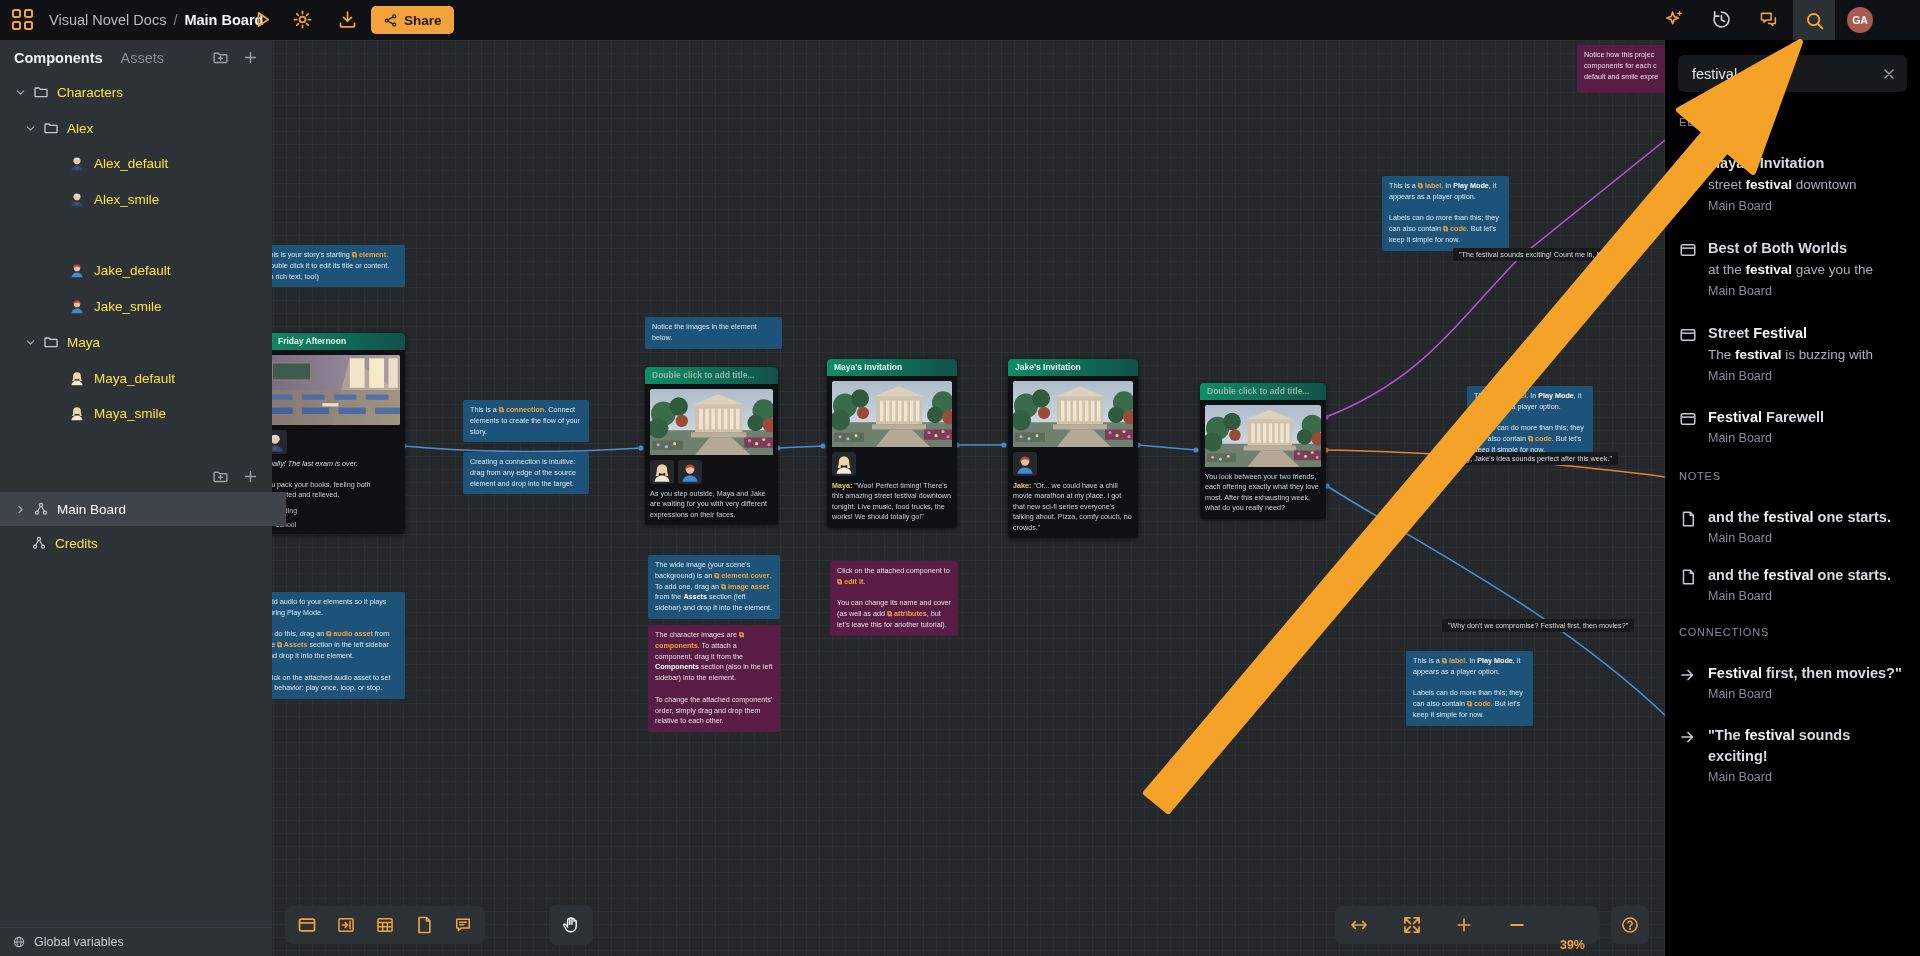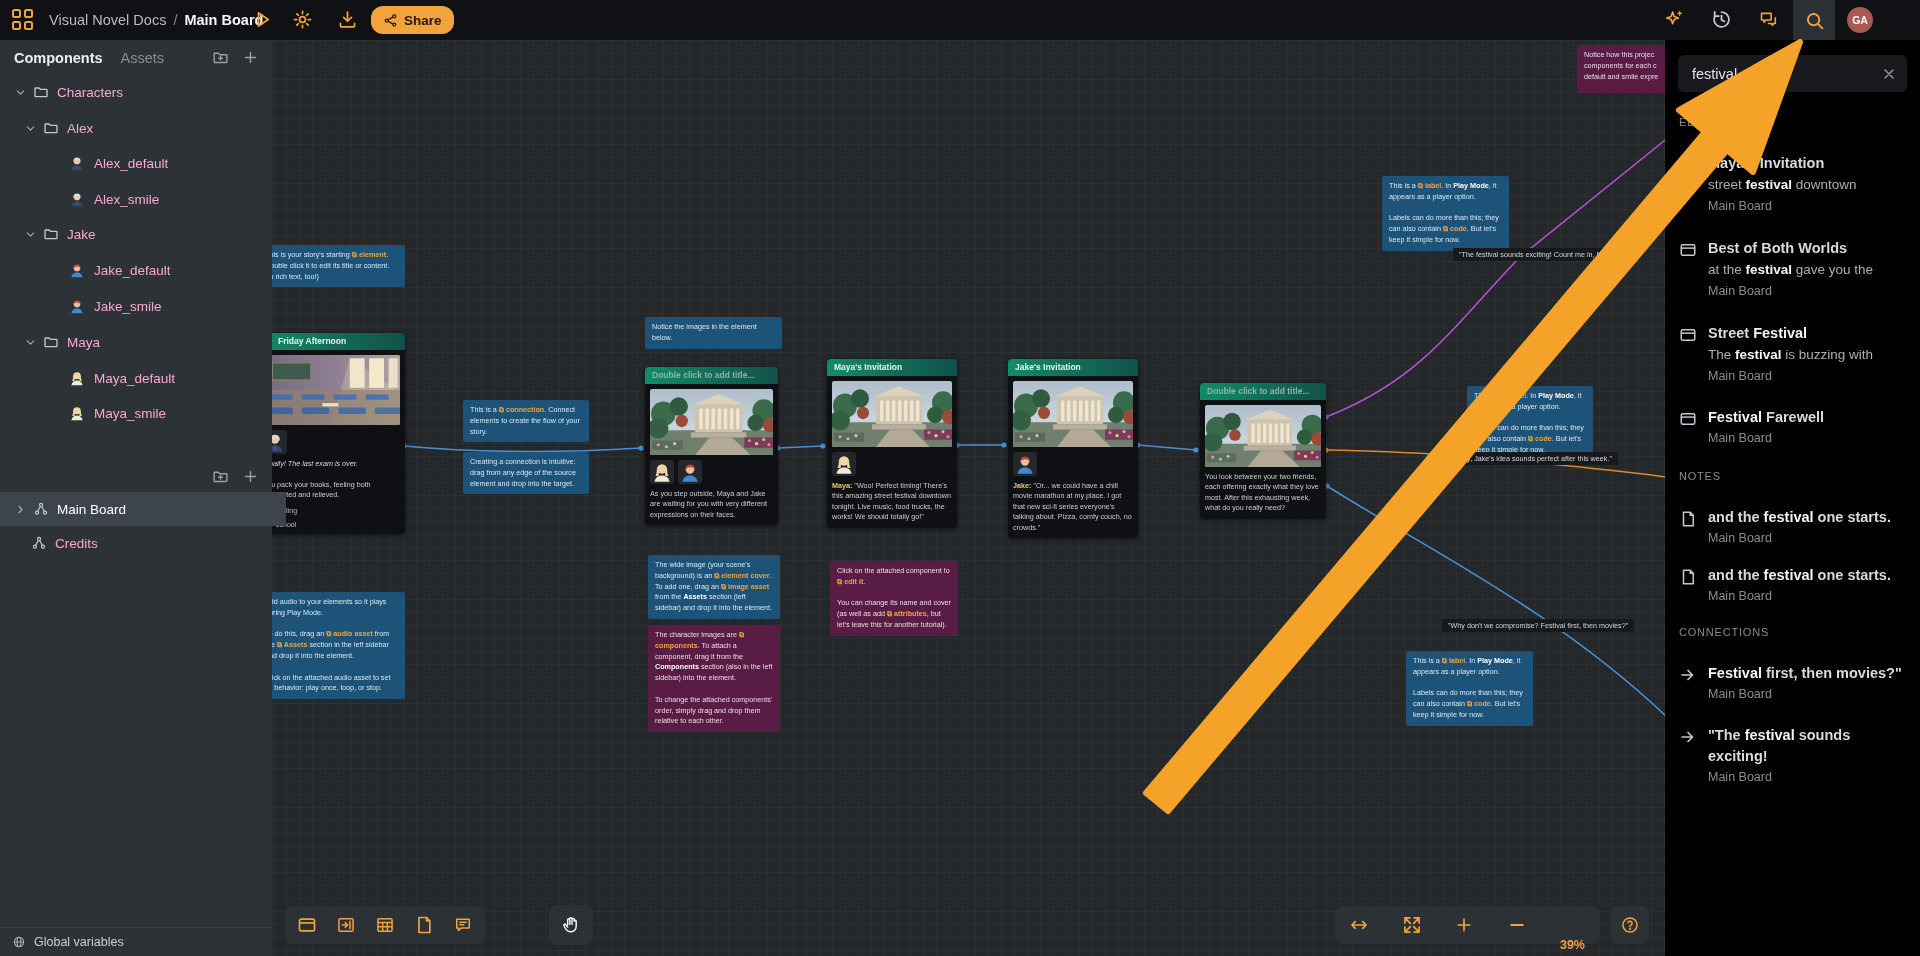--- a/index.html
+++ b/index.html
@@ -52,35 +52,35 @@
   #topbar{position:absolute;left:0;top:0;width:1920px;height:40px;background:#101114;z-index:6;}
   #topbar>*{position:absolute;}
   .logo{left:12px;top:9px;display:grid;grid-template-columns:9px 9px;grid-template-rows:9px 9px;gap:3px;}
   .logo b{border:2px solid #f2a33c;border-radius:2.5px;box-sizing:border-box;}
   .crumb{left:49px;top:0;height:40px;display:flex;align-items:center;gap:7px;font-size:14.5px;}
   .crumb .proj{color:#b6bcc2;}
   .crumb .sep{color:#80868c;}
   .crumb .cur{color:#f2f4f6;font-weight:700;}
   .tbic{width:21px;height:21px;color:#f2a33c;top:9px;cursor:pointer;}
   .tbic.gray{color:#c6cbd0;}
-  #share-btn{left:371px;top:6px;height:28px;background:#f2a33c;border-radius:12px;display:flex;align-items:center;
+  #share-btn{left:371px;top:6px;height:28px;background:#f2a33c;border-radius:5px;display:flex;align-items:center;
     gap:6px;padding:0 12px;color:#23190a;font-weight:700;font-size:13.5px;cursor:pointer;}
   #share-btn .ic{width:15px;height:15px;}
   #search-tile{left:1793px;top:0;width:42px;height:40px;background:#2b3035;display:flex;align-items:center;justify-content:center;}
   #avatar{left:1847px;top:7px;width:26px;height:26px;border-radius:50%;background:#a65a52;color:#fff;
     font-size:10.5px;font-weight:700;display:flex;align-items:center;justify-content:center;}
 
   
   #sidebar{position:absolute;left:0;top:40px;width:272px;height:916px;background:#2d3237;z-index:5;}
   #sidebar>*{position:absolute;}
   .tabs{left:0;top:0;width:272px;height:35px;display:flex;align-items:center;}
   .tab{font-size:14.5px;font-weight:700;color:#eceff1;margin-left:14px;cursor:pointer;}
   .tab.dim{color:#878e95;font-weight:400;margin-left:18px;}
   .hicon{width:17px;height:17px;color:#9aa1a8;cursor:pointer;position:absolute;top:9px;}
-  .trow{position:absolute;left:0;width:272px;height:30px;display:flex;align-items:center;color:#f9a8d4;
+  .trow{position:absolute;left:0;width:272px;height:30px;display:flex;align-items:center;color:#fde047;
     font-size:13.5px;cursor:pointer;}
   .trow .chev{width:13px;height:13px;color:#a7adb3;flex:none;margin-right:6px;}
   .trow .fold{width:16px;height:16px;color:#c4cacf;flex:none;margin-right:8px;}
   .trow .bicon{width:16px;height:16px;color:#c4cacf;flex:none;margin-right:8px;}
   .trow .avat{width:18px;height:18px;flex:none;margin-right:8px;}
   .trow .avat svg{width:18px;height:18px;display:block;}
   .ind0{padding-left:14px;} .ind1{padding-left:24px;} .ind2{padding-left:68px;}
   .boards-h{left:0;top:420px;width:272px;height:32px;background:#282d31;border-top:1px solid #212529;
     display:flex;align-items:center;font-size:14.5px;font-weight:700;color:#eceff1;padding-left:14px;box-sizing:border-box;}
   .brow{height:34px;}
@@ -615,29 +615,20 @@
       <span>Alex_default</span>
     </div>
     <div class="trow ind2" style="top:144px">
       <span class="avat">
           <svg>
             <use href="#av-alex"></use>
           </svg>
         </span>
       <span>Alex_smile</span>
     </div>
-    <div class="trow ind1" style="top:179px">
-      <svg class="chev">
-          <use href="#i-chevd"></use>
-        </svg>
-      <svg class="fold">
-          <use href="#i-folder"></use>
-        </svg>
-      <span>Jake</span>
-    </div>
     <div class="trow ind2" style="top:215px">
       <span class="avat">
           <svg>
             <use href="#av-jake"></use>
           </svg>
         </span>
       <span>Jake_default</span>
     </div>
     <div class="trow ind2" style="top:251px">
       <span class="avat">

